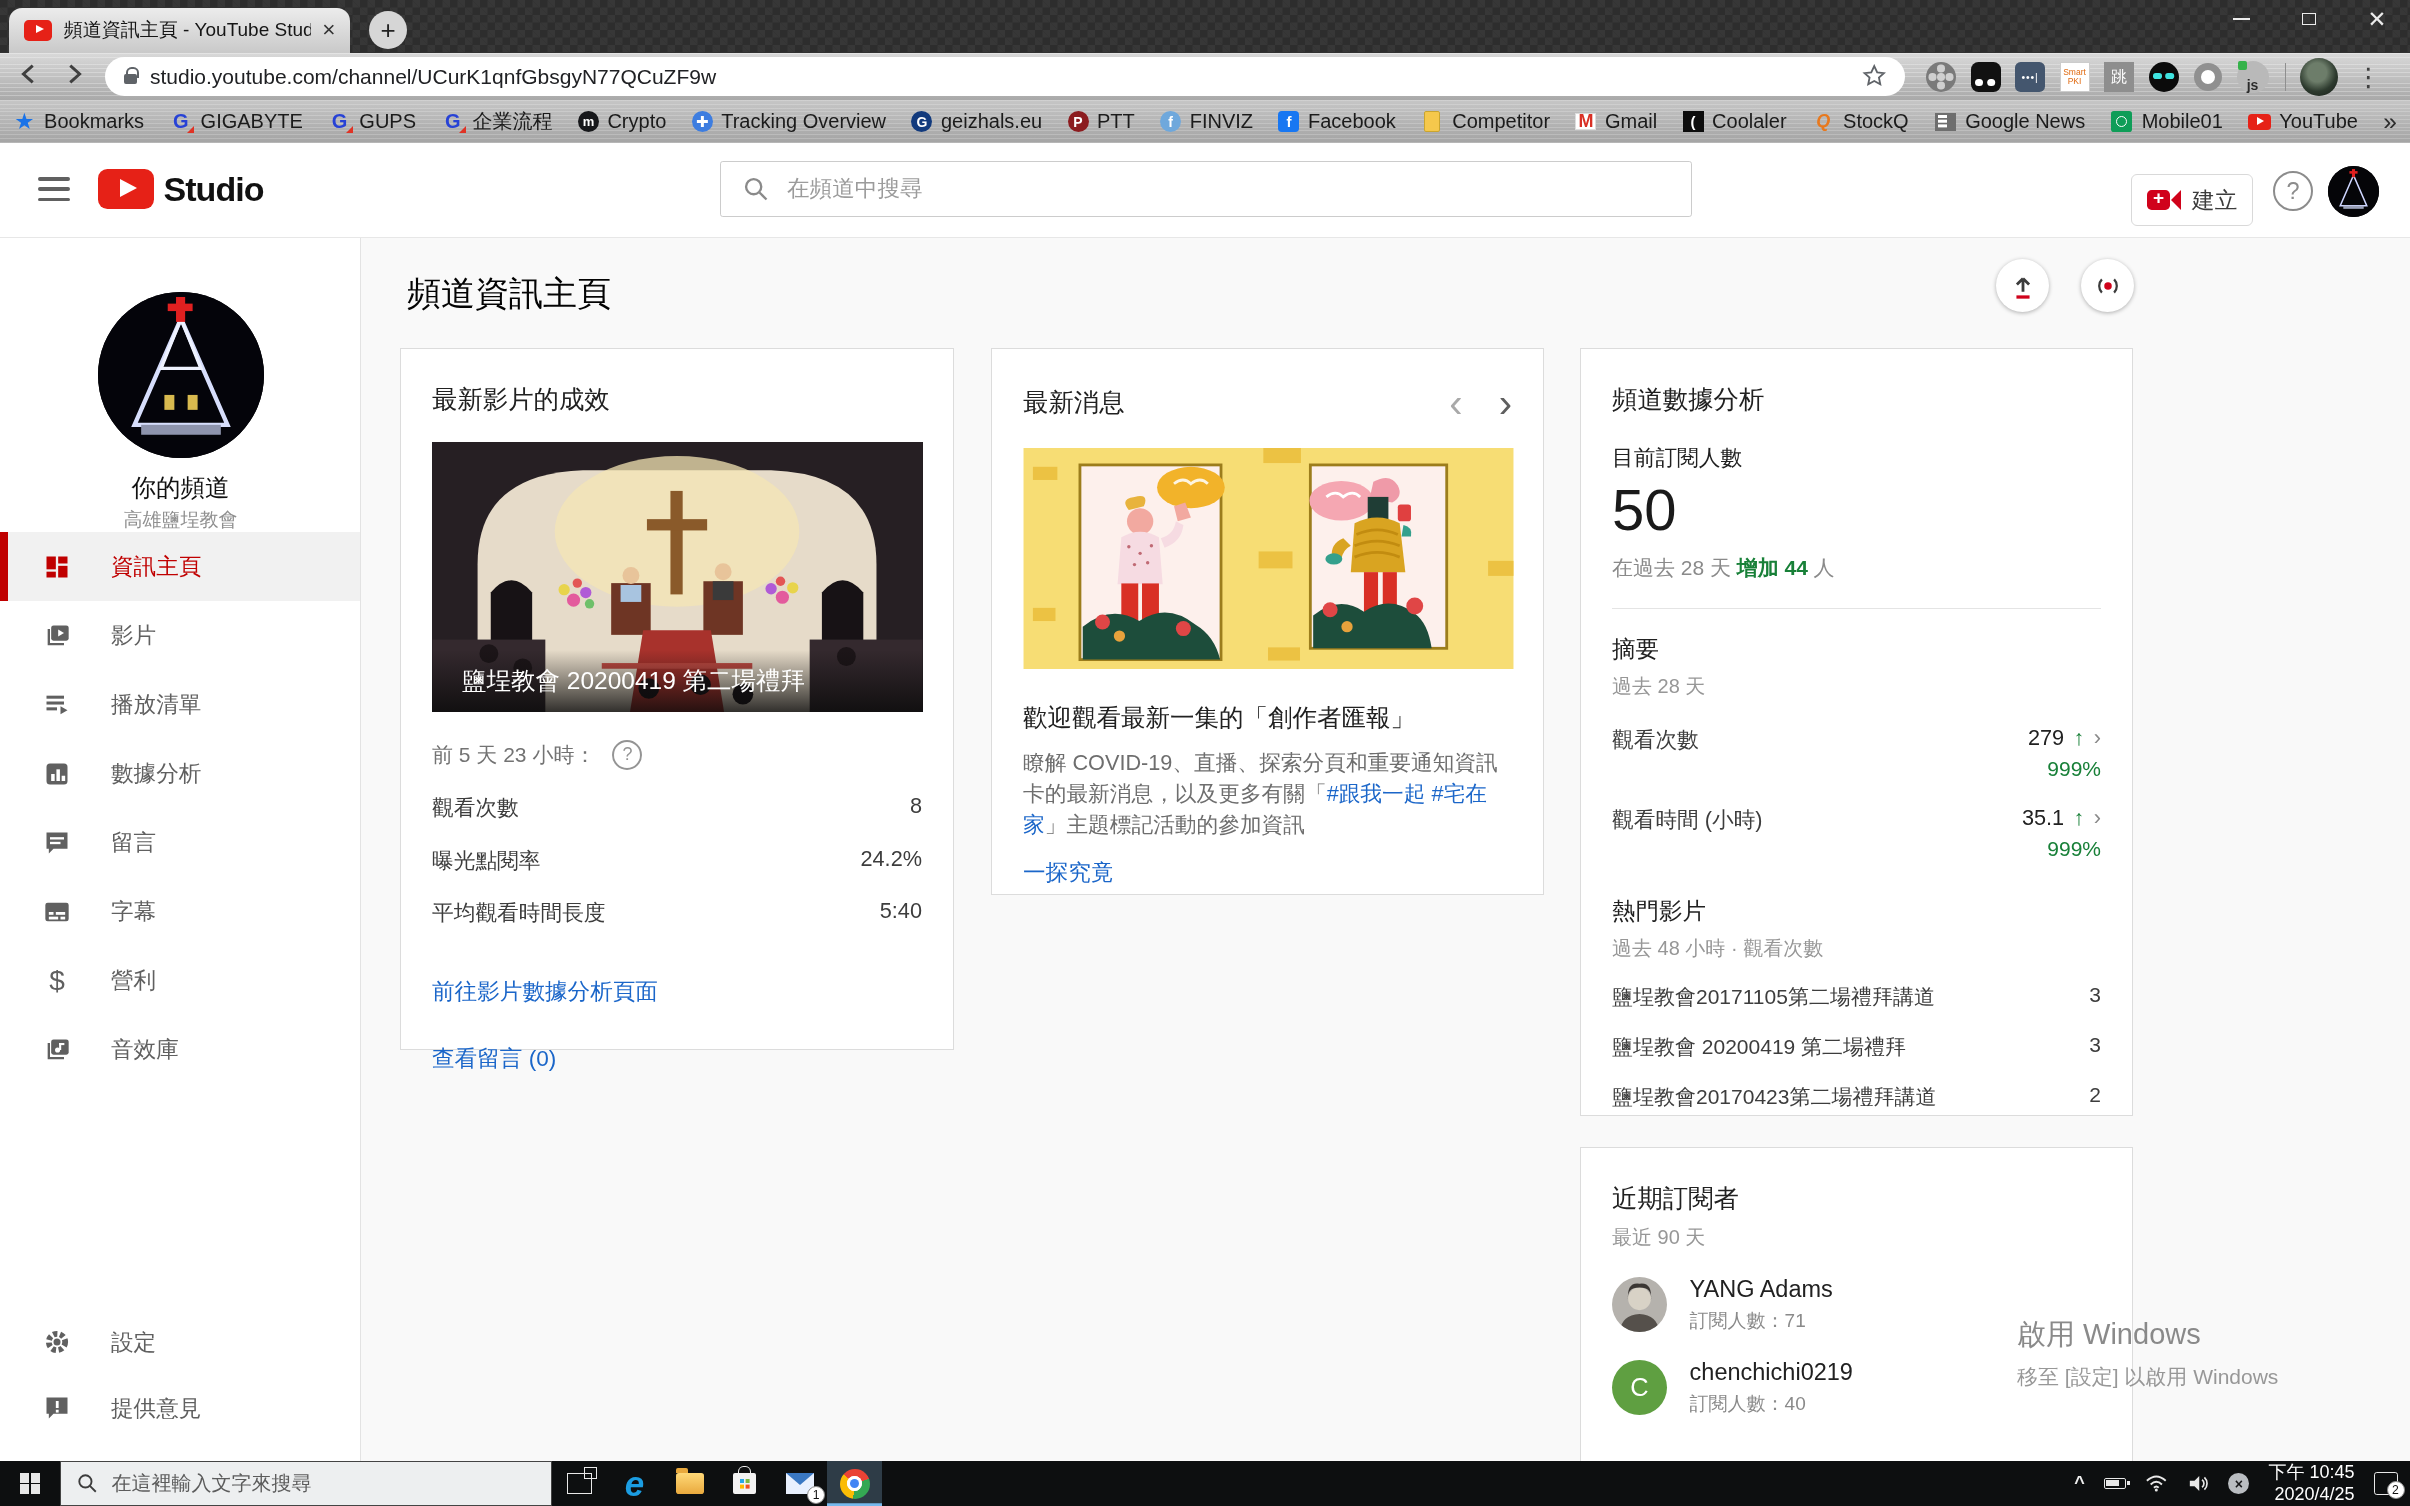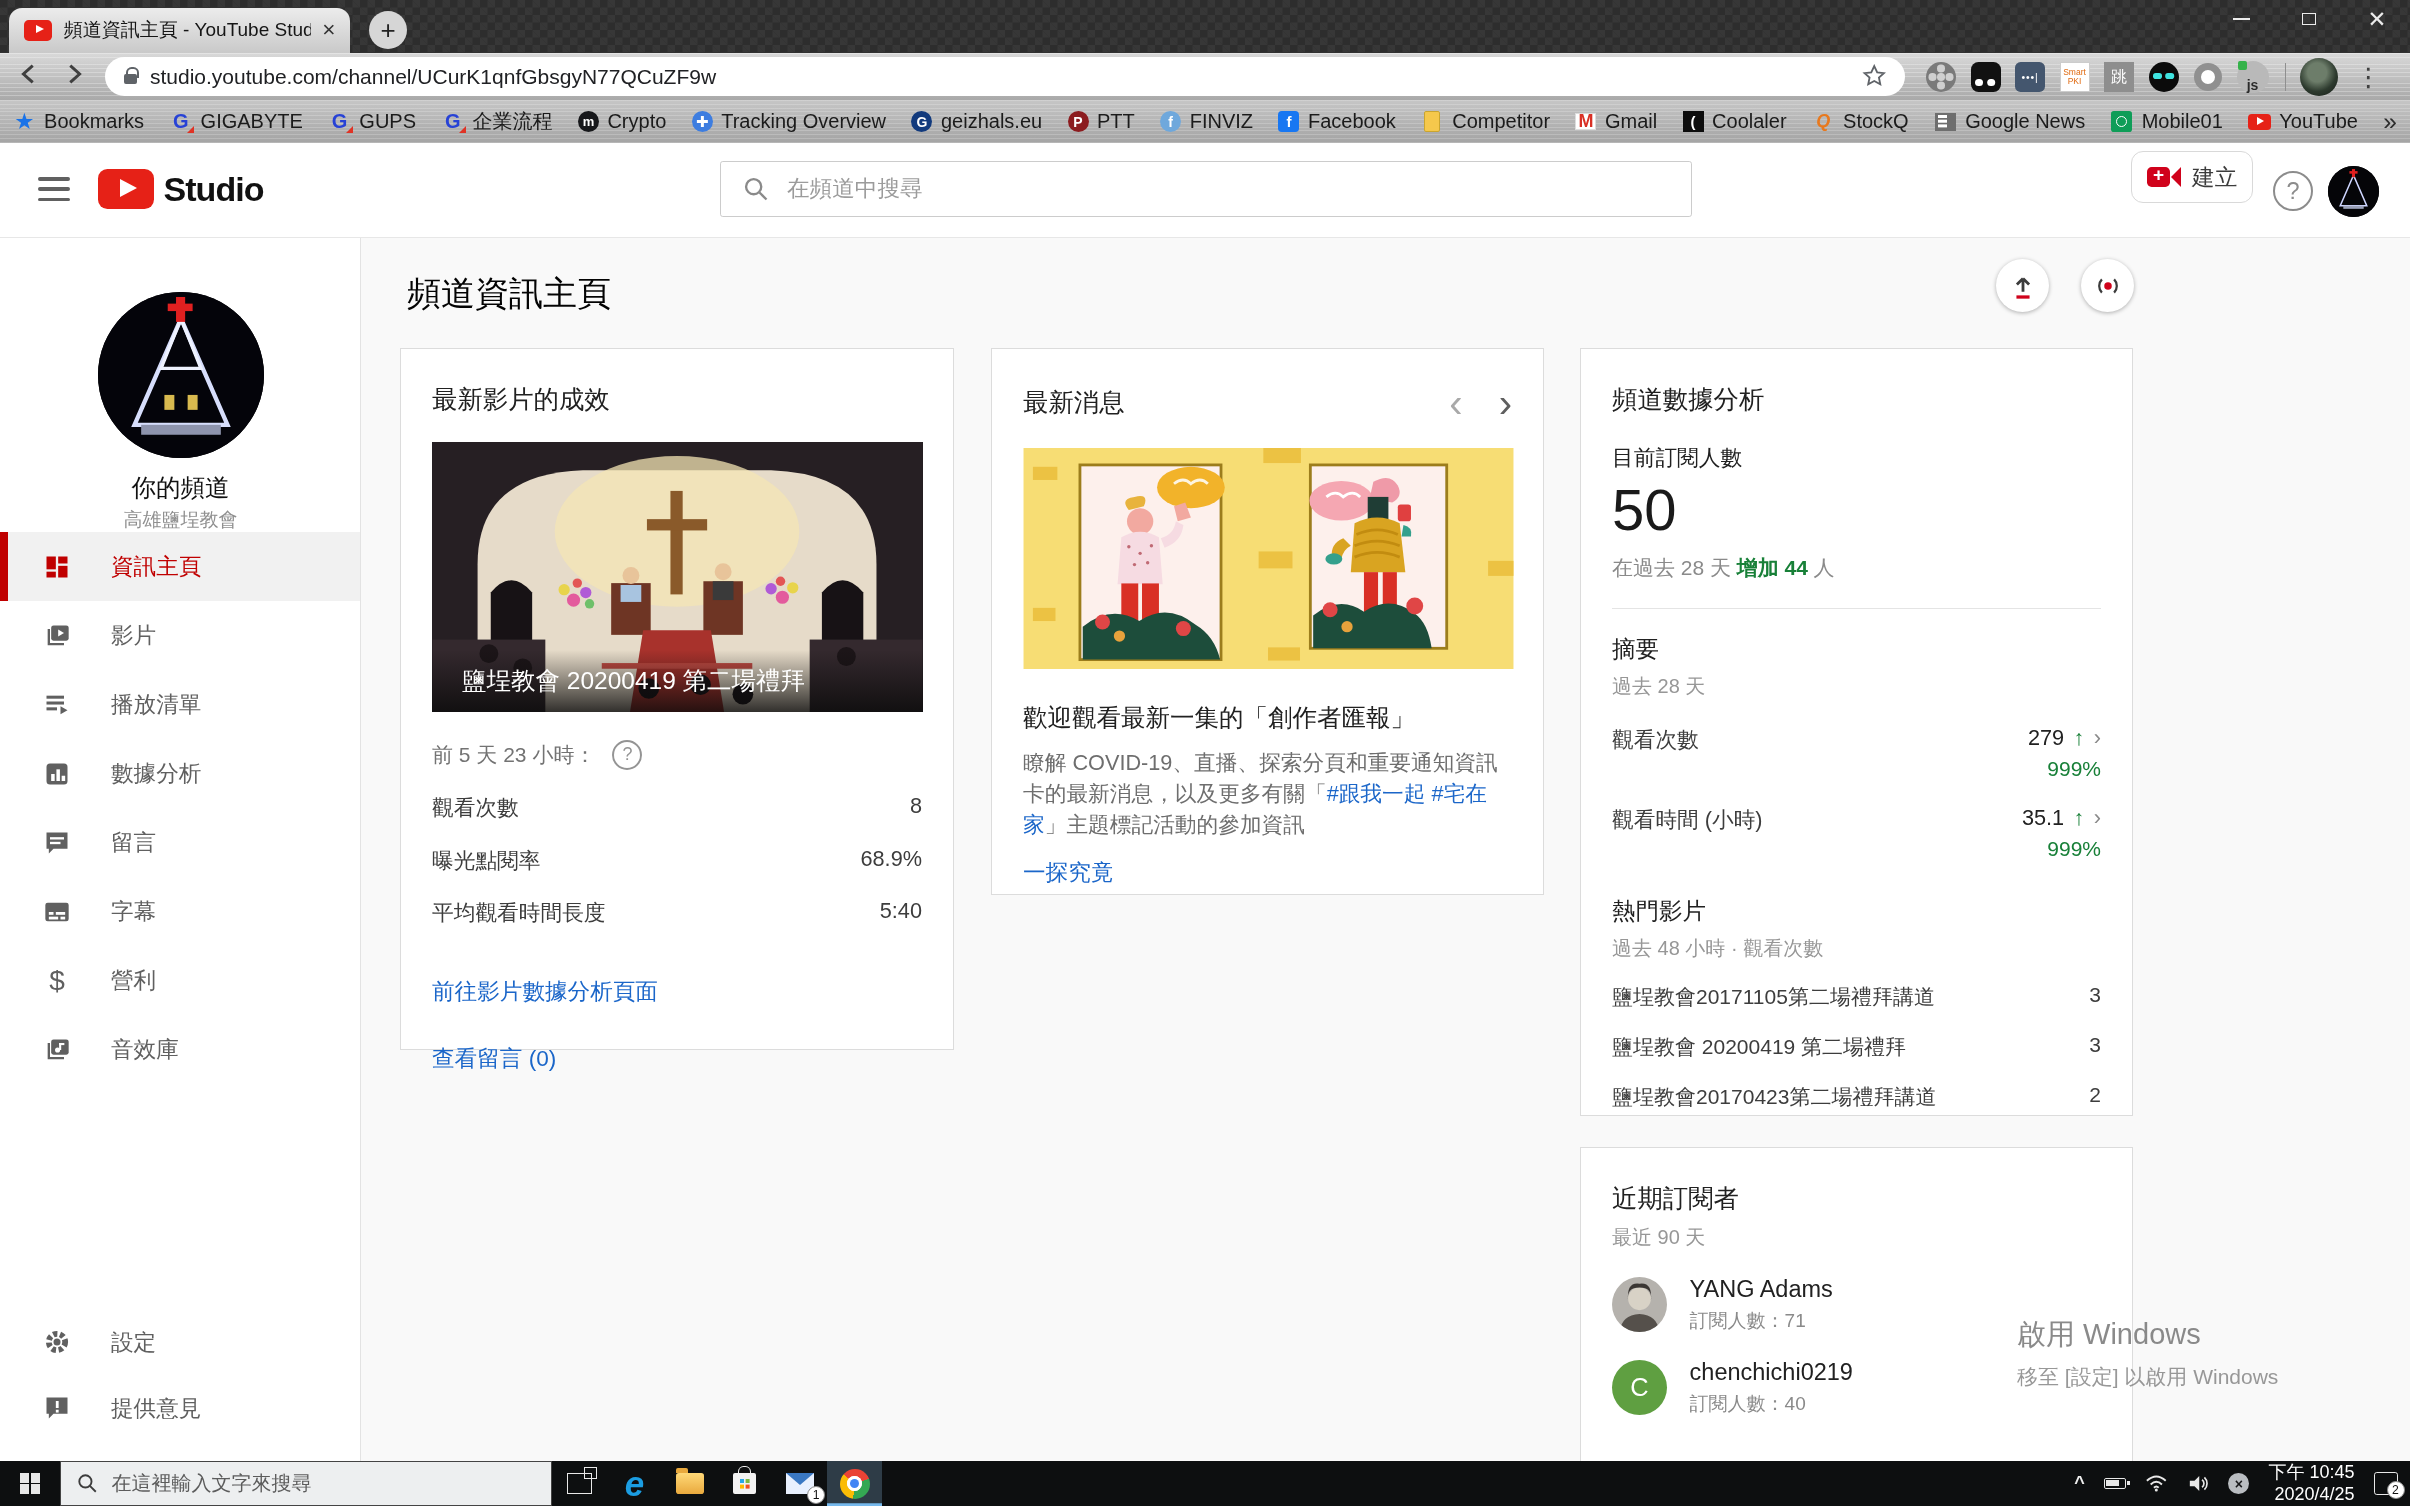--- a/index.html
+++ b/index.html
@@ -99,21 +99,21 @@
   .hamburger span{height:3.8px;background:#606060;border-radius:1.9px;}
   .logo{left:98px;top:169px;display:flex;align-items:center;gap:9.4px;}
   .logo-play{width:56px;height:40px;background:#e62117;border-radius:9.4px;position:relative;}
   .logo-play:after{content:"";position:absolute;left:21.7px;top:10.4px;border-left:17px solid #fff;
     border-top:9.4px solid transparent;border-bottom:9.4px solid transparent;}
   .logo-word{font-size:34px;font-weight:bold;color:#111;letter-spacing:-0.9px;}
   .hsearch{left:720px;top:161px;width:972px;height:56px;border:0.9px solid #ccc;border-radius:2.8px;background:#fff;
     display:flex;align-items:center;padding:0 21px;gap:17px;}
   .hsearch input{border:none;outline:none;font-size:22.6px;color:#333;flex:1;font-family:inherit;background:transparent;}
   .hsearch input::placeholder{color:#9b9b9b;}
-  .createbtn{left:2131px;top:151px;width:122px;height:52px;border:0.9px solid #d9d9d9;border-radius:12px;background:#fff;
+  .createbtn{left:2131px;top:174px;width:122px;height:52px;border:0.9px solid #d9d9d9;border-radius:6px;background:#fff;
     display:flex;align-items:center;justify-content:center;gap:11.3px;font-size:22.6px;color:#3c3c3c;}
   .cam{width:34px;height:24.5px;position:relative;}
   .cam-body{position:absolute;left:0;top:1.9px;width:23.5px;height:20px;background:#d0021b;border-radius:4.7px;}
   .cam-body:after{content:"+";position:absolute;left:0;top:-1.9px;width:23.5px;height:20px;color:#fff;font-size:19px;font-weight:bold;
     display:flex;align-items:center;justify-content:center;}
   .cam-lens{position:absolute;right:0;top:1.9px;width:0;height:0;border-top:10px solid transparent;border-bottom:10px solid transparent;border-right:10.4px solid #d0021b;}
   .helpring{left:2273px;top:171px;width:40px;height:40px;border:2.8px solid #8c8c8c;border-radius:50%;
     color:#8c8c8c;font-size:23.5px;display:flex;align-items:center;justify-content:center;}
   .havatar{left:2328px;top:166px;width:51px;height:51px;border-radius:50%;overflow:hidden;background:#000;}
 
@@ -585,21 +585,21 @@
     <div class="period">
       <span>前 5 天 23 小時：</span>
       <span class="qring">?</span>
     </div>
     <div class="statrow">
       <span>觀看次數</span>
       <span>8</span>
     </div>
     <div class="statrow">
       <span>曝光點閱率</span>
-      <span>68.9%</span>
+      <span>24.2%</span>
     </div>
     <div class="statrow">
       <span>平均觀看時間長度</span>
       <span>5:40</span>
     </div>
     <a class="c-link" style="margin-top:49px;">前往影片數據分析頁面</a>
     <a class="c-link" style="margin-top:36px;">查看留言 (0)</a>
   </div>
 
   <div class="card" style="left:991px;top:348px;width:553px;height:547px;">

